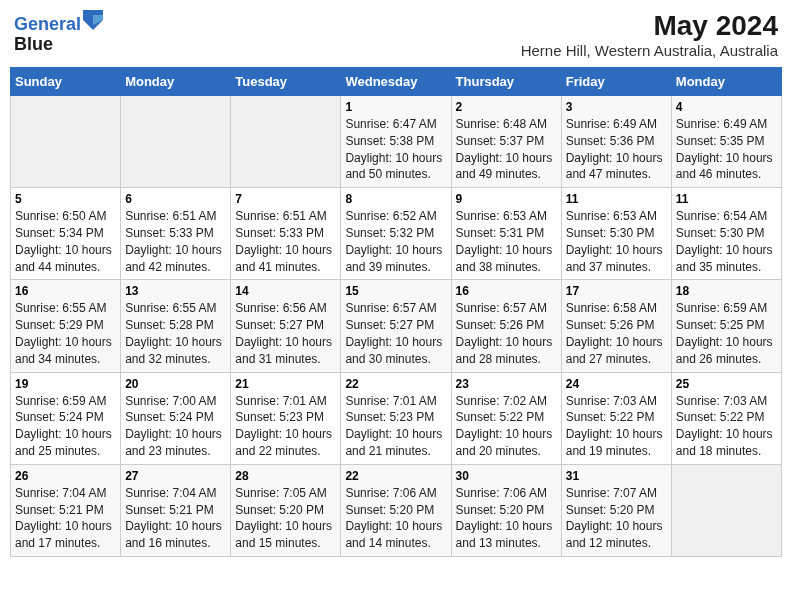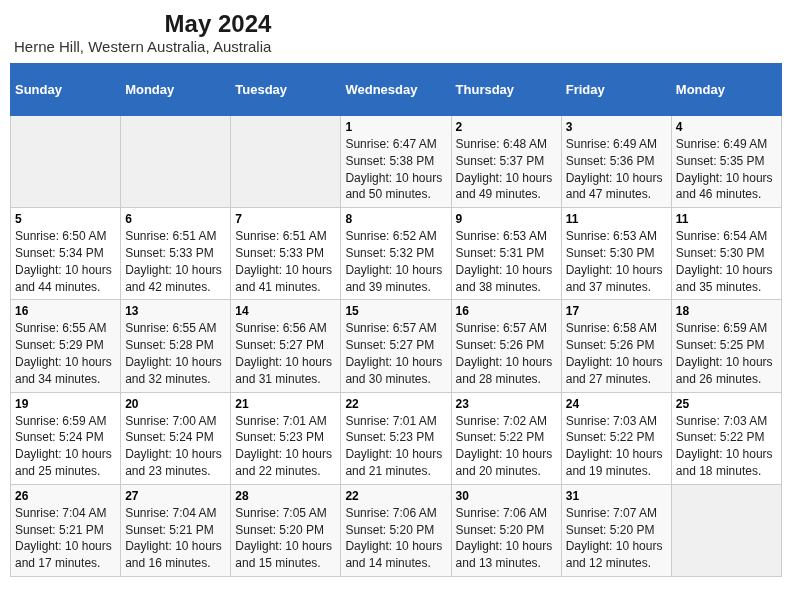--- a/index.html
+++ b/index.html
@@ -32,38 +32,38 @@
     }
     .logo-icon {
       width: 20px;
       height: 20px;
       margin-left: 2px;
     }
     .title-block {
       text-align: right;
     }
     .main-title {
-      font-size: 24px;
+      font-size: 28px;
       font-weight: bold;
       color: #1a1a1a;
     }
     .subtitle {
       font-size: 15px;
       color: #333;
       text-align: right;
     }
     table {
       width: 100%;
       border-collapse: collapse;
       font-size: 11px;
     }
     thead tr th {
       background-color: #2d6bbf;
       color: #fff;
-      padding: 18px 4px;
+      padding: 6px 4px;
       text-align: left;
       font-size: 13px;
       font-weight: bold;
       border: 1px solid #2d6bbf;
     }
     tbody tr td {
       border: 1px solid #ccc;
       padding: 4px;
       vertical-align: top;
       background: #fff;
@@ -85,20 +85,30 @@
       line-height: 1.4;
     }
     .empty-cell {
       background: #f0f0f0 !important;
     }
   </style>
 </head>
 <body>
 
 <div class="header">
+  <div class="logo">
+    <div>
+      <div class="logo-text">
+        <span>General</span><svg class="logo-icon" viewBox="0 0 20 20" xmlns="http://www.w3.org/2000/svg">
+            <polygon points="0,0 20,0 20,10 10,20 0,10" fill="#2d6bbf"></polygon>
+            <polygon points="10,5 20,5 20,10 10,15" fill="#5a9fd4"></polygon>
+          </svg><br><span style="color:#1a1a1a">Blue</span>
+      </div>
+    </div>
+  </div>
   <div class="title-block">
     <div class="main-title">May 2024</div>
     <div class="subtitle">Herne Hill, Western Australia, Australia</div>
   </div>
 </div>
 
 <table>
   <thead>
     <tr id="weekday-header">
     <th>Sunday</th>

